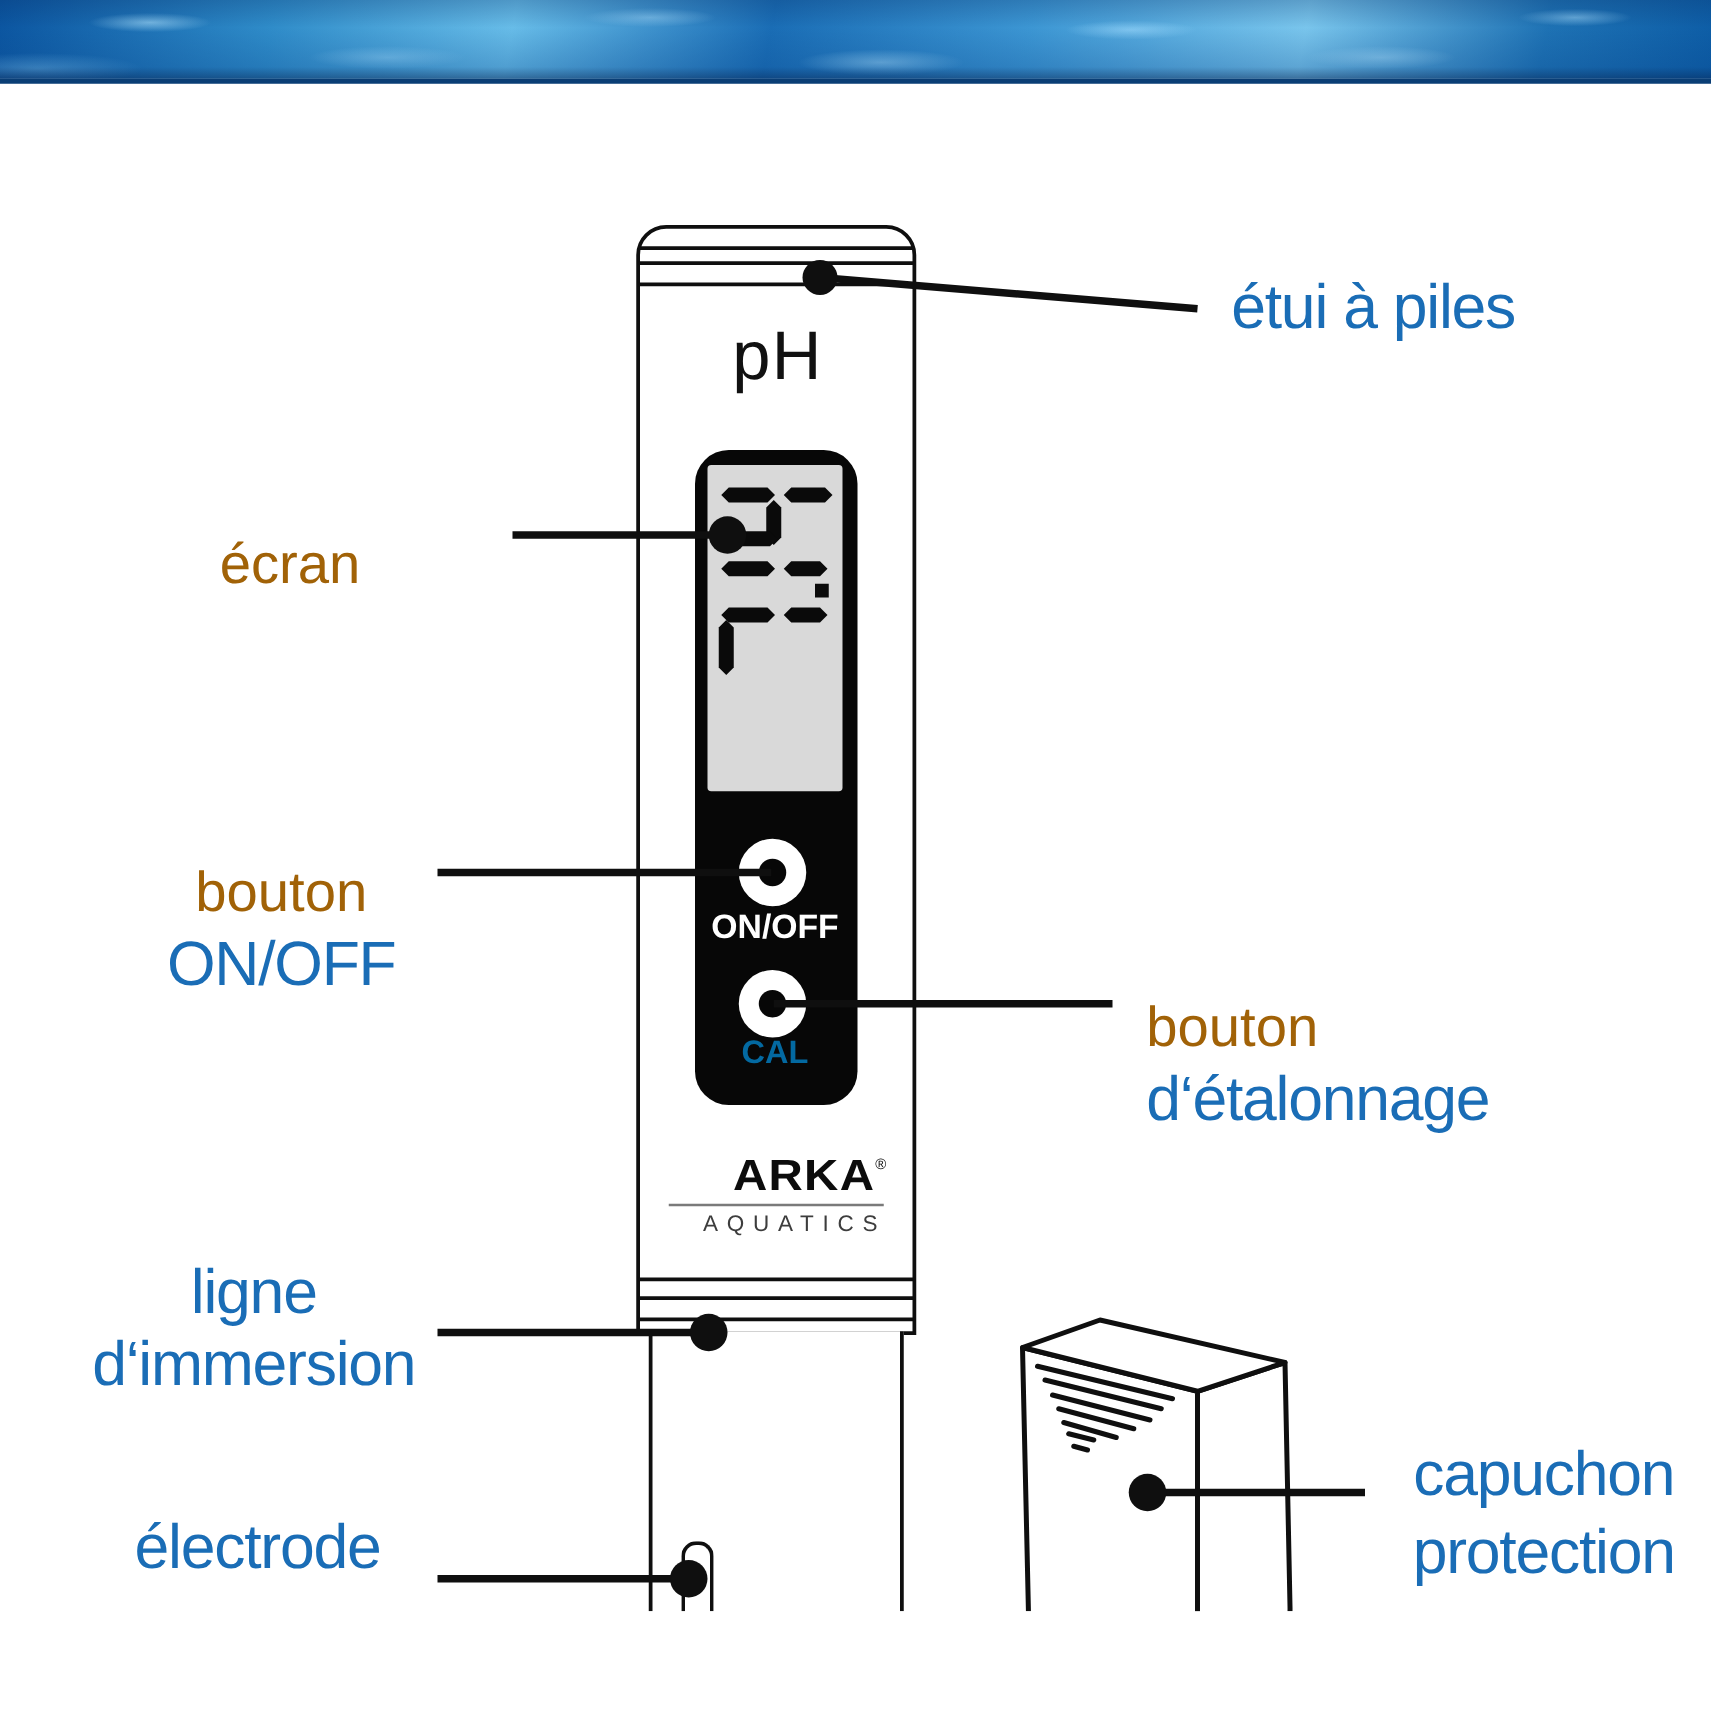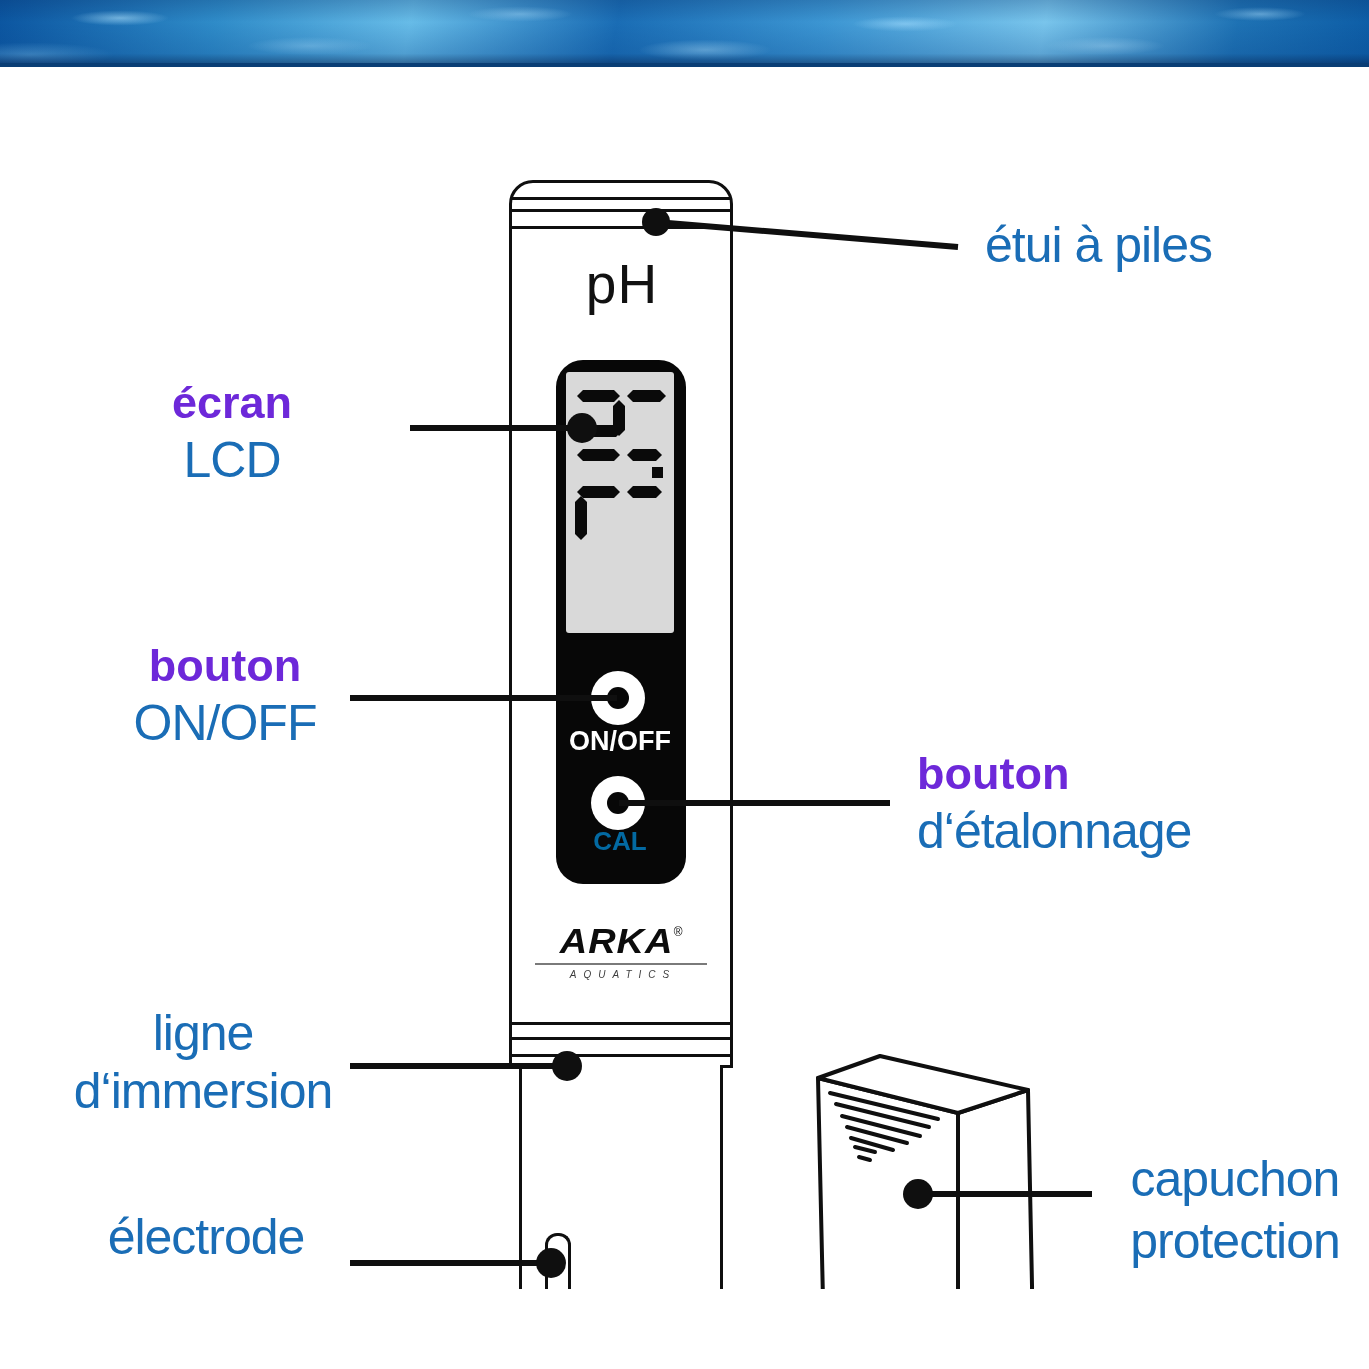--- a/index.html
+++ b/index.html
@@ -31,29 +31,29 @@
          border-left:3px solid #0f0f0f;border-right:3px solid #0f0f0f;border-bottom:3px solid #0f0f0f;background:#fff;z-index:1;}
   #slot{position:absolute;left:545px;top:1233px;width:26px;height:136px;box-sizing:border-box;background:#fff;
         border-left:3px solid #0f0f0f;border-right:3px solid #0f0f0f;border-top:3px solid #0f0f0f;
         border-radius:12px 12px 0 0;z-index:2;}
 
   
   .devtxt{position:absolute;color:#111;z-index:3;}
   #ph{left:560px;top:252px;width:124px;text-align:center;font-size:55px;font-weight:500;letter-spacing:1px;}
   #onoff-txt{left:553px;top:726px;width:134px;text-align:center;font-size:27px;font-weight:700;color:#fff;}
   #cal-txt{left:553px;top:826px;width:134px;text-align:center;font-size:26px;font-weight:700;color:#0369a1;}
-  #logo{left:533px;top:922px;width:176px;text-align:center;font-style:italic;}
+  #logo{left:533px;top:922px;width:176px;text-align:right;}
   #logo .brand{font-size:38px;font-weight:900;letter-spacing:1px;color:#0c0c0c;line-height:38px;display:inline-block;transform:scaleY(.92);}
   #logo .reg{font-size:12px;vertical-align:18px;color:#0c0c0c;}
   #logo .rule{height:2px;background:#7a7a7a;margin:3px 2px 4px 2px;}
-  #logo .sub{font-size:10px;letter-spacing:7px;color:#3d3d3d;margin-left:4px;}
+  #logo .sub{font-size:18px;letter-spacing:7px;color:#3d3d3d;margin-left:4px;}
 
   
   .lbl{position:absolute;z-index:4;text-align:center;}
-  .lbl .ink{color:#6d28d9;font-size:45px;font-weight:700;line-height:56px;}
+  .lbl .ink{color:#a16207;font-size:45px;font-weight:400;line-height:56px;margin-top:48px;}
   .lbl .blue{color:#1a6db6;font-size:50px;font-weight:400;line-height:58px;letter-spacing:-1px;}
   #lbl-etui{left:985px;top:216px;width:300px;text-align:left;}
   #lbl-ecran{left:62px;top:375px;width:340px;}
   #lbl-onoff{left:55px;top:638px;width:340px;}
   #lbl-cal{left:917px;top:746px;width:360px;text-align:left;}
   #lbl-ligne{left:32px;top:1004px;width:342px;}
   #lbl-electrode{left:25px;top:1208px;width:362px;}
   #lbl-electrode .ink{font-size:41px;}
   #lbl-cap{left:1107px;top:1148px;width:256px;}
   #lbl-cap .blue{line-height:62px;}
@@ -143,21 +143,20 @@
       <circle cx="551" cy="1263" r="15"></circle>
       <circle cx="918" cy="1194" r="15"></circle>
     </g>
   </svg>
 
   <div id="lbl-etui" class="lbl">
     <div class="blue">étui à piles</div>
   </div>
   <div id="lbl-ecran" class="lbl">
     <div class="ink">écran</div>
-    <div class="blue">LCD</div>
   </div>
   <div id="lbl-onoff" class="lbl">
     <div class="ink">bouton</div>
     <div class="blue">ON/OFF</div>
   </div>
   <div id="lbl-cal" class="lbl">
     <div class="ink">bouton</div>
     <div class="blue">d‘étalonnage</div>
   </div>
   <div id="lbl-ligne" class="lbl">

